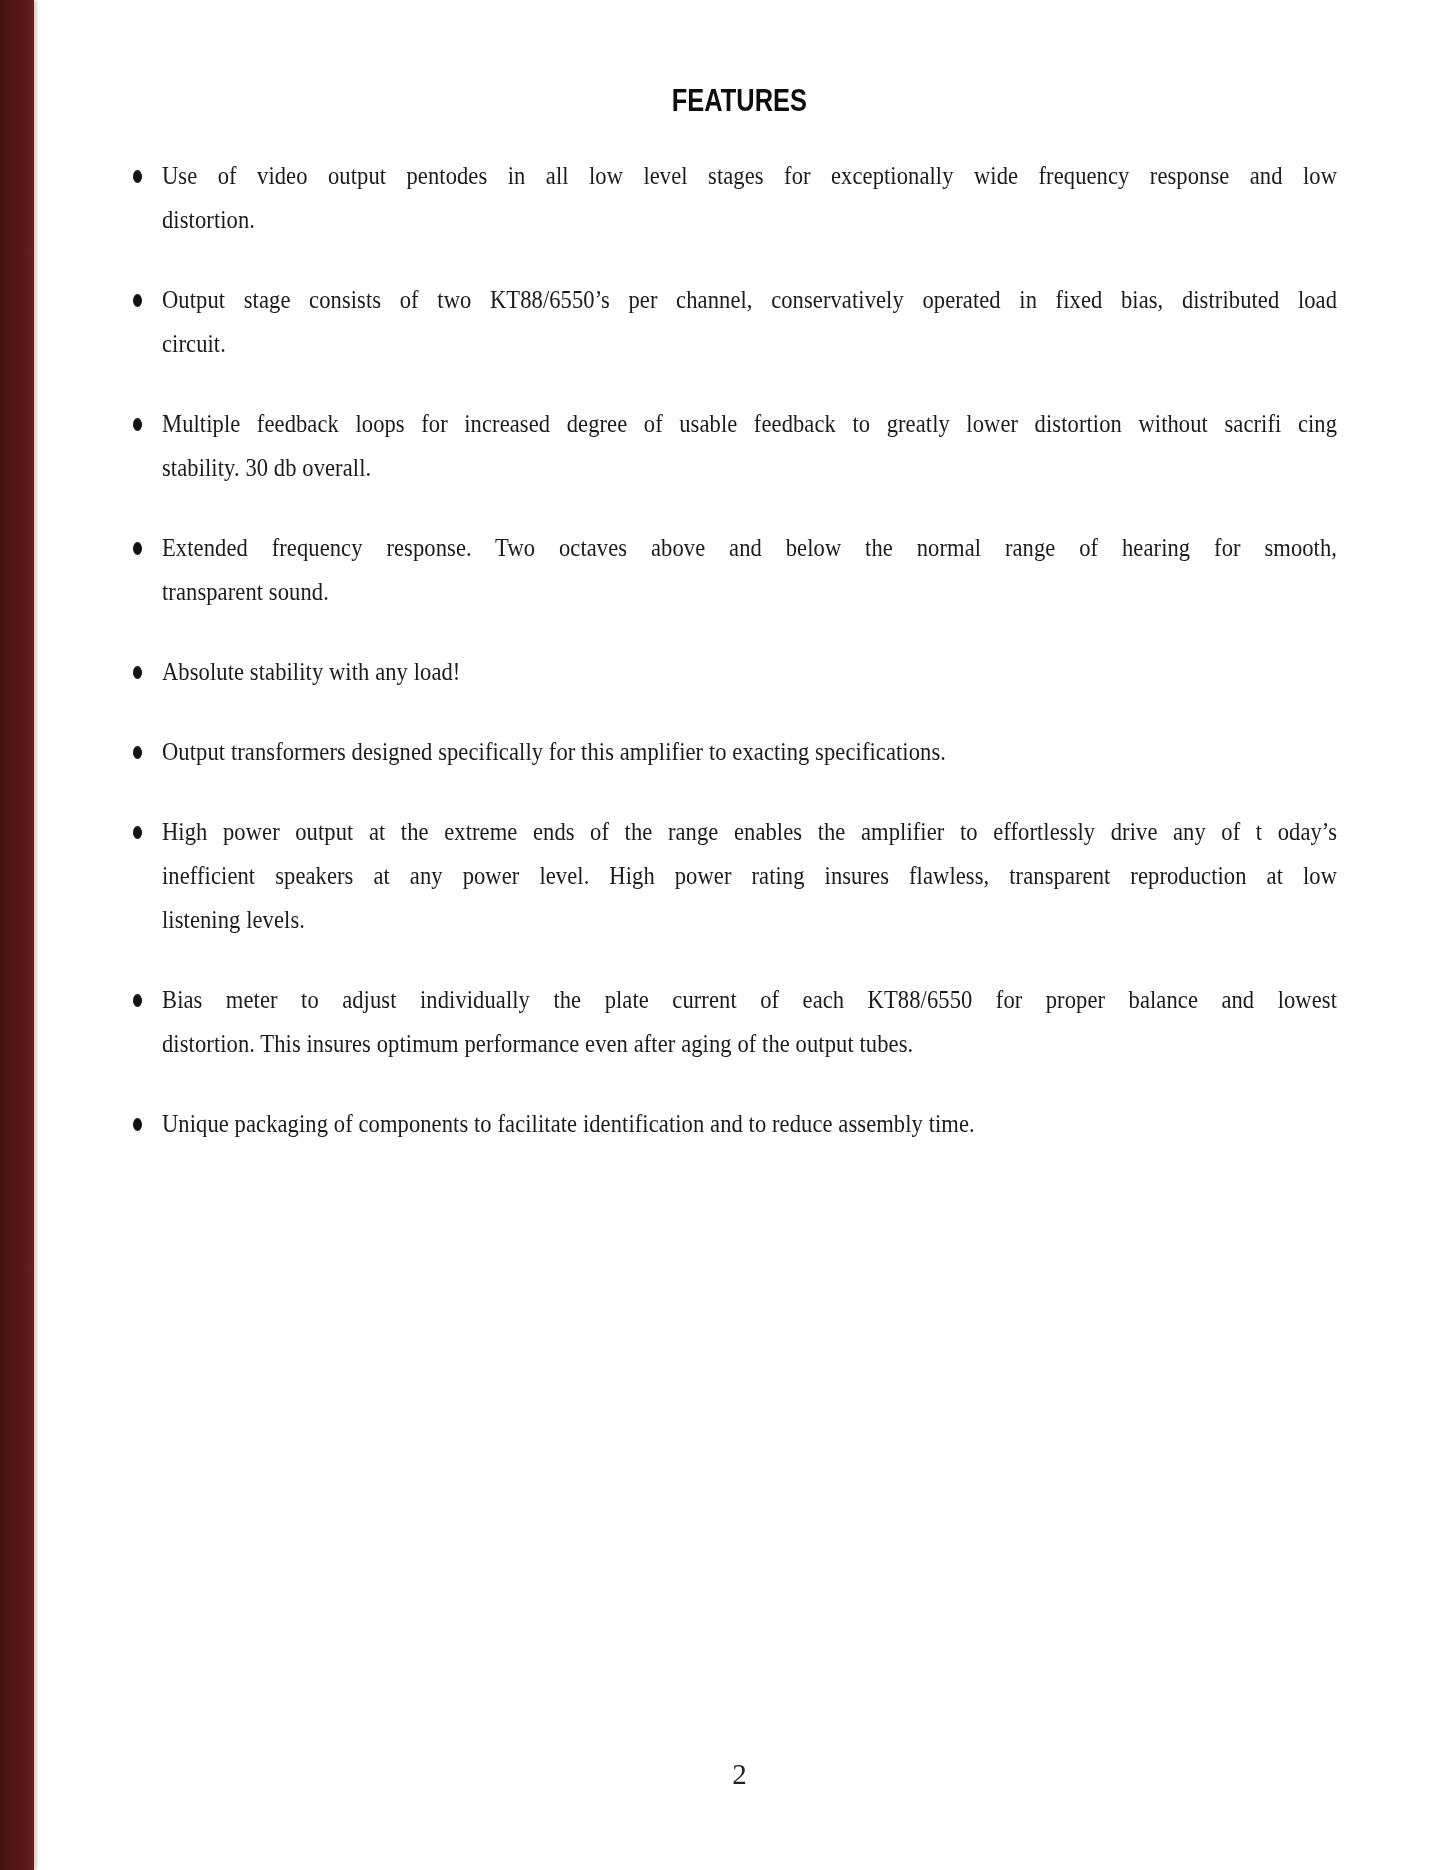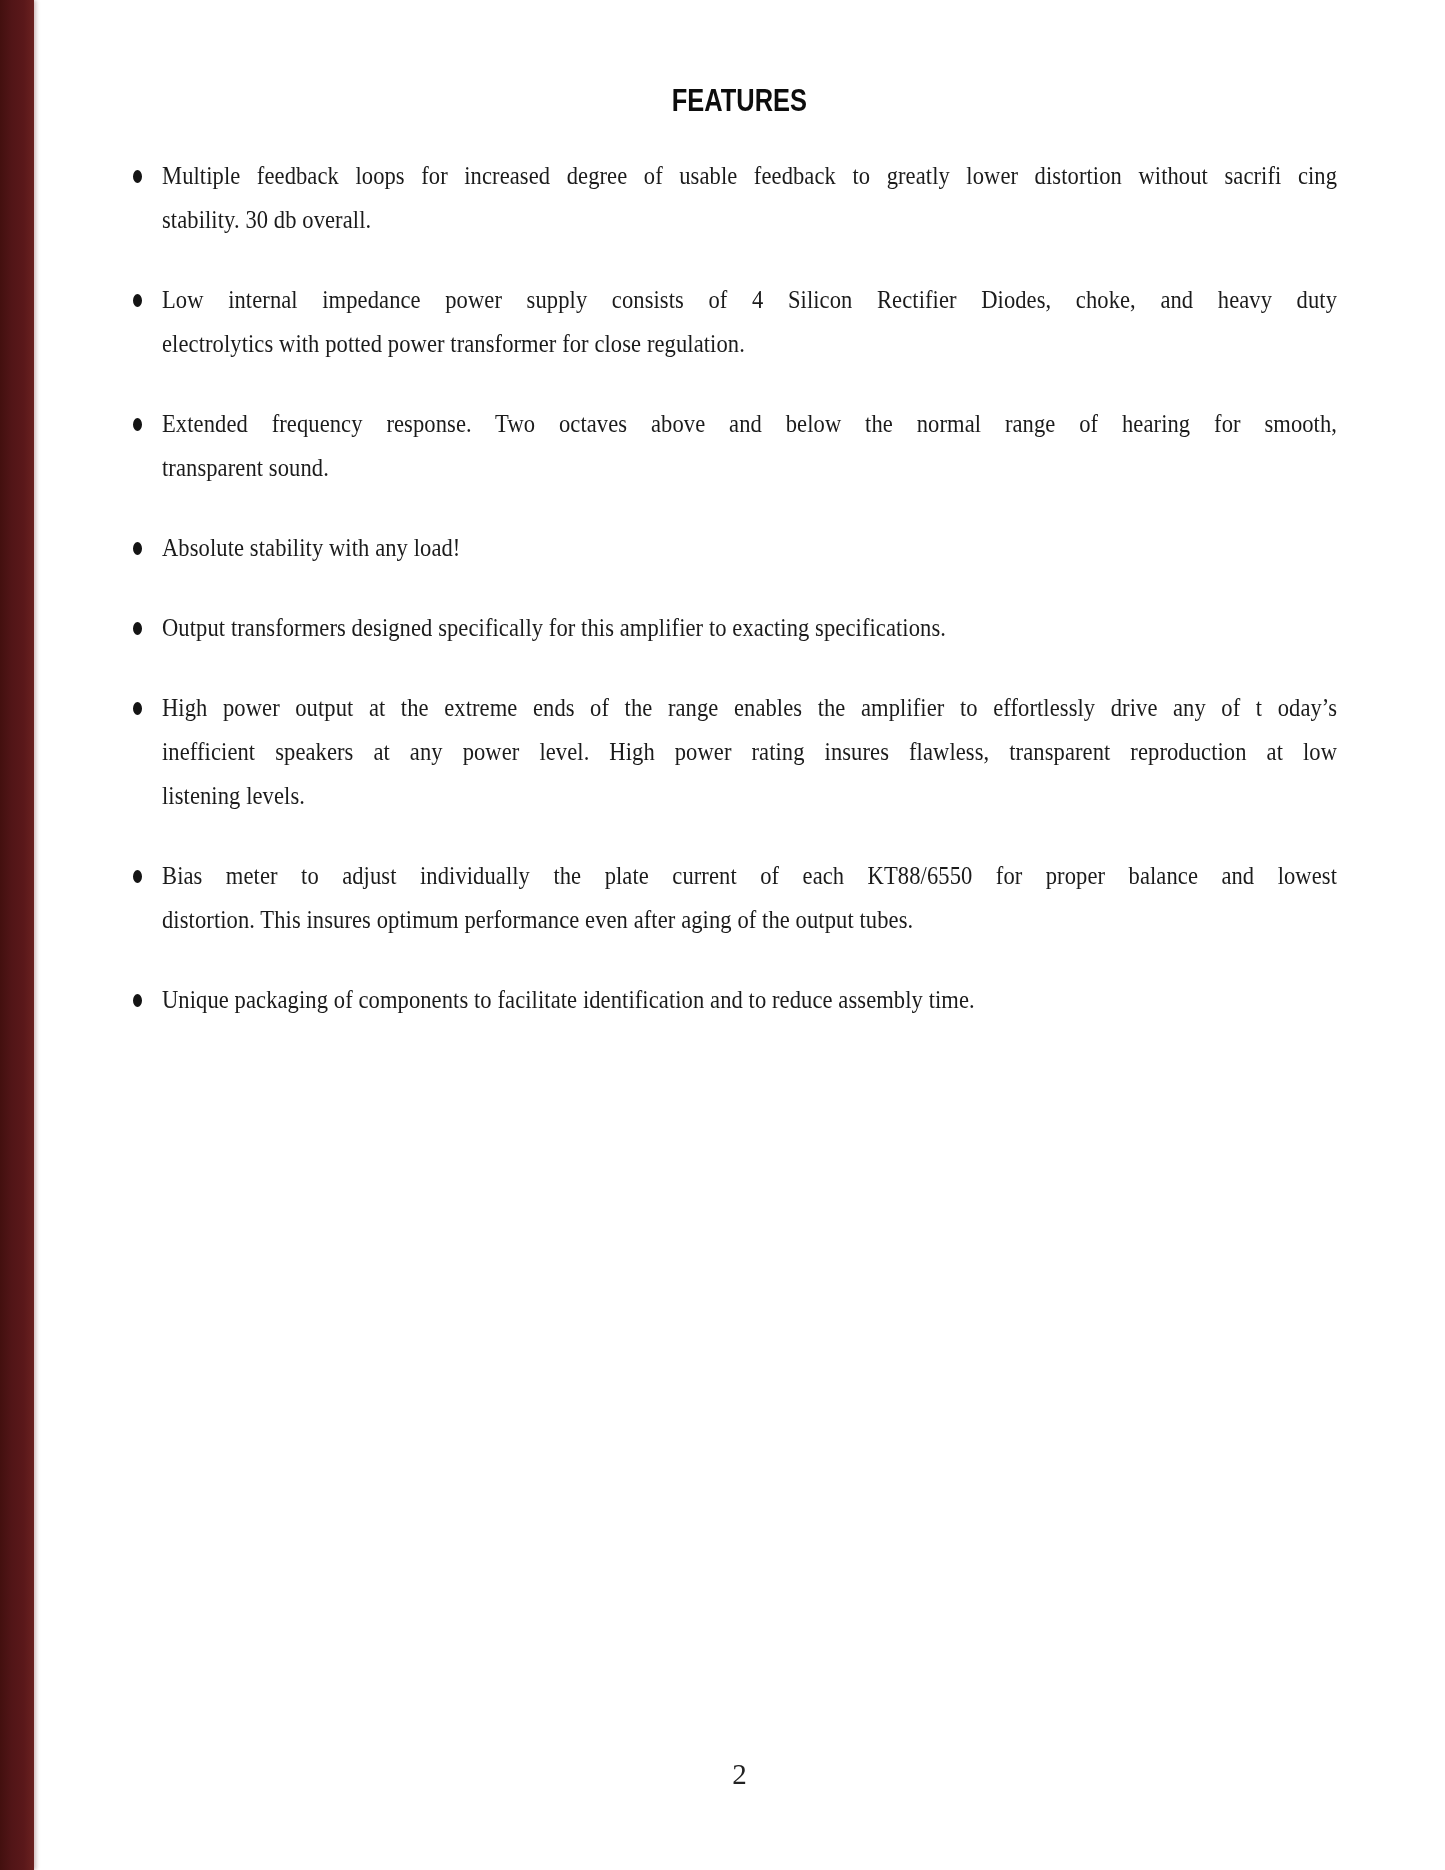--- a/index.html
+++ b/index.html
@@ -96,29 +96,36 @@
 <div class="spine"></div>
 
 <div class="page-title">
   <span class="squeeze">FEATURES</span>
 </div>
 
 <div class="content">
     <div class="feature-item">
       <span class="bullet"></span>
       <div class="item-text">
-        <div class="line just">Multiple feedback loops for increased degree of usable feedback to greatly lower distortion without sacrifi cing</div>
-        <div class="line">stability. 30 db overall.</div>
+        <div class="line just">Use of video output pentodes in all low level stages for exceptionally wide frequency response and low</div>
+        <div class="line">distortion.</div>
       </div>
     </div>
     <div class="feature-item">
       <span class="bullet"></span>
       <div class="item-text">
-        <div class="line just">Low internal impedance power supply consists of 4 Silicon Rectifier Diodes, choke, and heavy duty</div>
-        <div class="line">electrolytics with potted power transformer for close regulation.</div>
+        <div class="line just">Output stage consists of two KT88/6550’s per channel, conservatively operated in fixed bias, distributed load</div>
+        <div class="line">circuit.</div>
+      </div>
+    </div>
+    <div class="feature-item">
+      <span class="bullet"></span>
+      <div class="item-text">
+        <div class="line just">Multiple feedback loops for increased degree of usable feedback to greatly lower distortion without sacrifi cing</div>
+        <div class="line">stability. 30 db overall.</div>
       </div>
     </div>
     <div class="feature-item">
       <span class="bullet"></span>
       <div class="item-text">
         <div class="line just">Extended frequency response. Two octaves above and below the normal range of hearing for smooth,</div>
         <div class="line">transparent sound.</div>
       </div>
     </div>
     <div class="feature-item">

